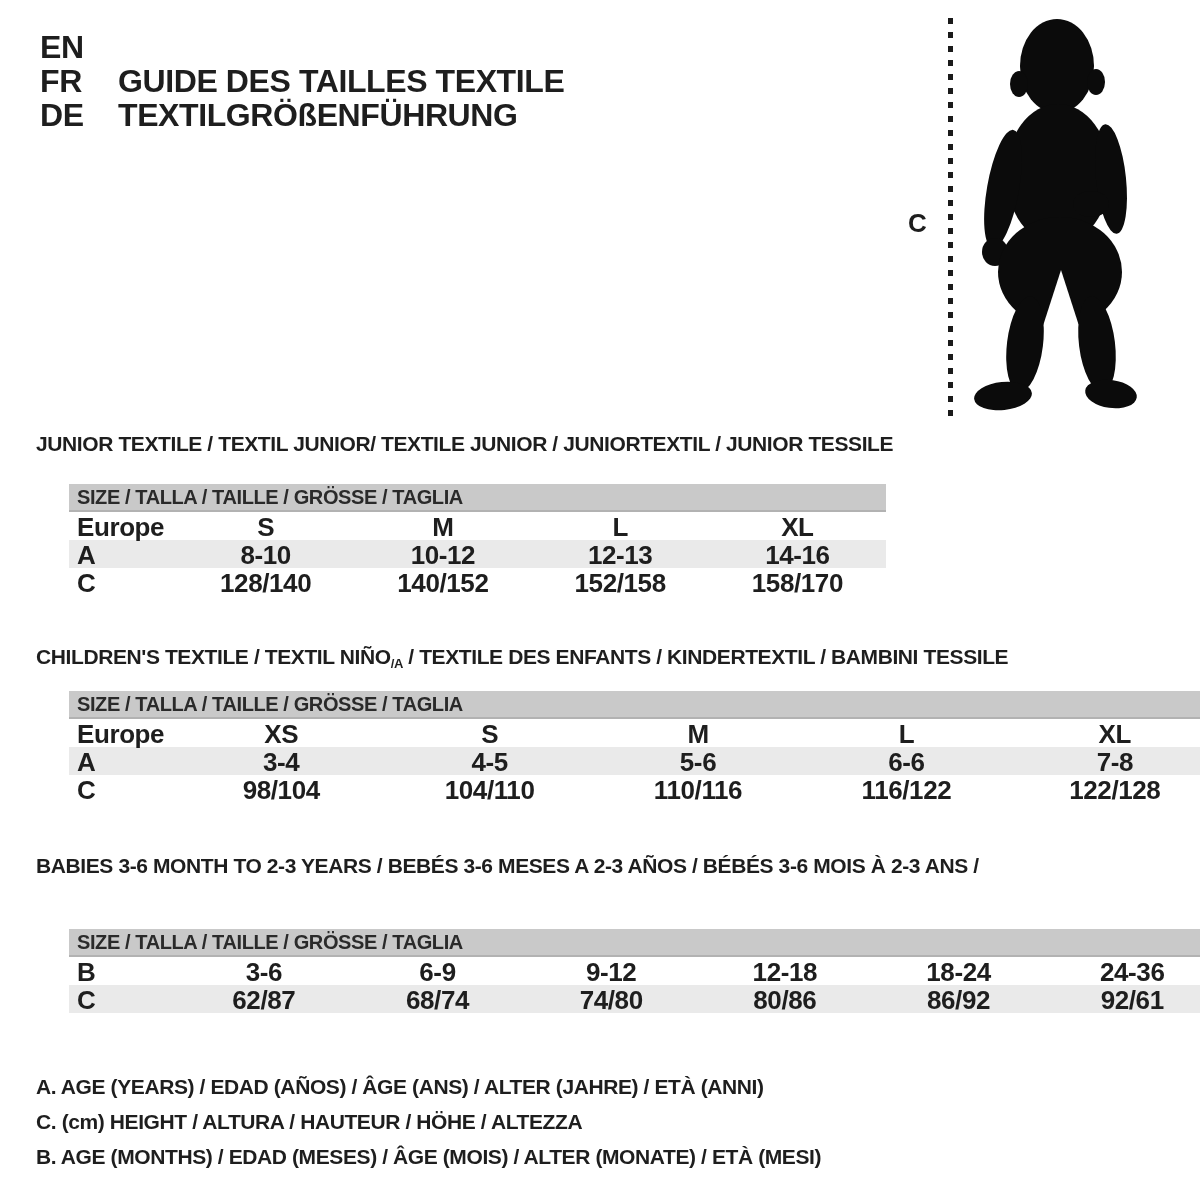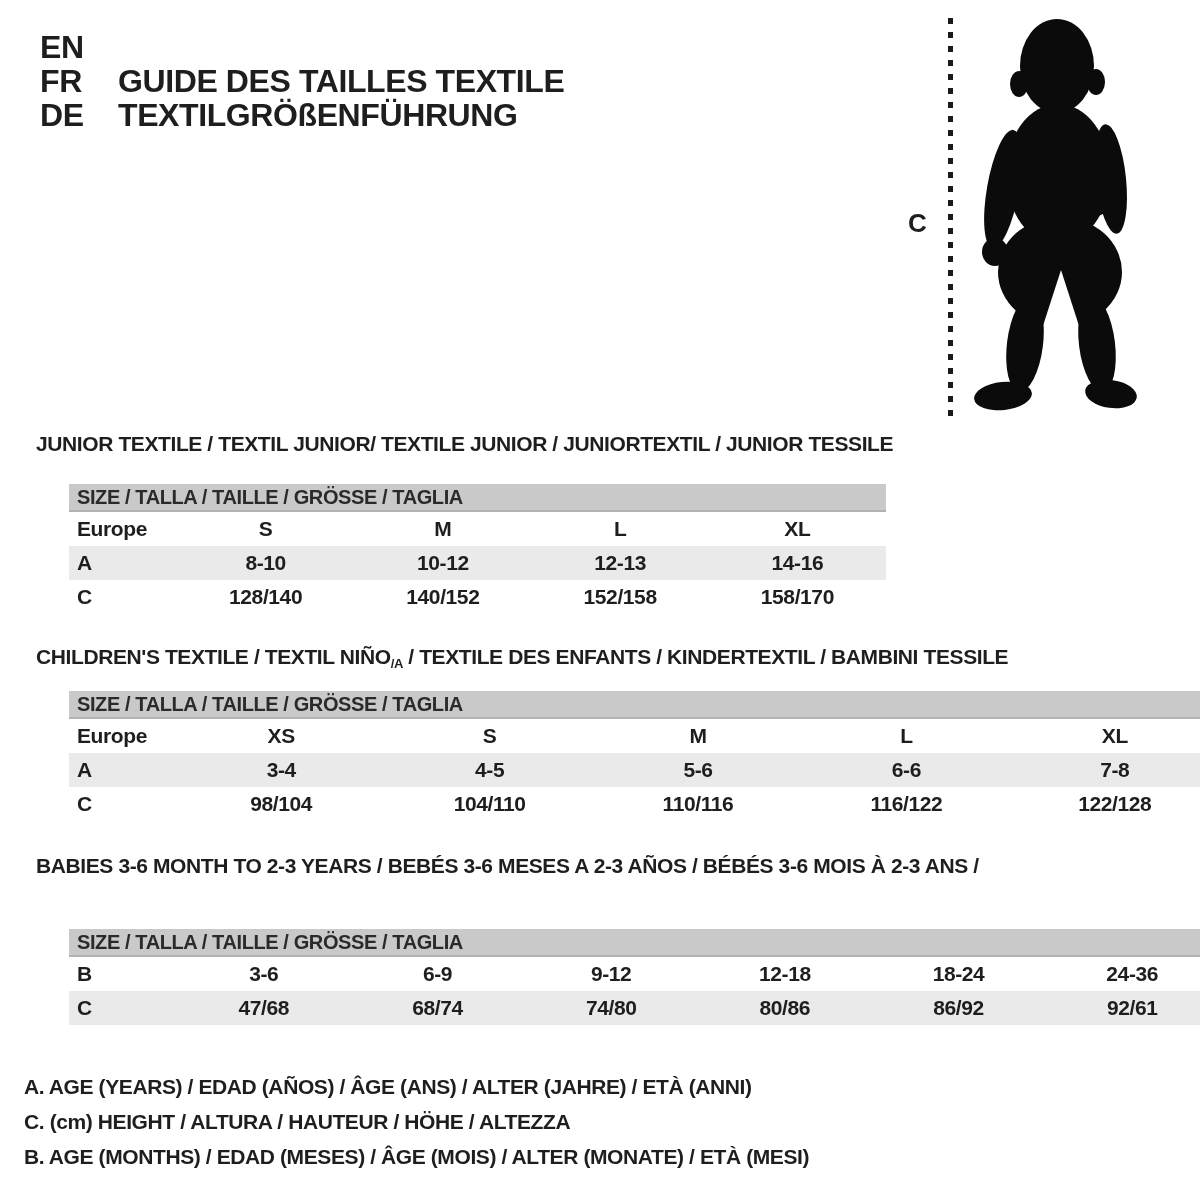--- a/index.html
+++ b/index.html
@@ -21,26 +21,26 @@
   .measure-label{position:absolute;left:908px;top:208px;font-size:26px;}
   .figure-svg{position:absolute;left:965px;top:14px;}
   
   .sec-title{position:absolute;left:36px;font-size:21px;white-space:nowrap;}
   .sec-title .subAB{font-size:13px;position:relative;top:4px;}
   .tbl{position:absolute;left:33px;margin-left:36px;}
   .size-bar{
     height:26px;line-height:26px;background:#c9c9c9;border-bottom:2px solid #b2b2b2;
     padding-left:8px;font-size:20px;color:#2a2a2a;
   }
-  .trow{display:flex;align-items:center;height:34px;font-size:21px;}
+  .trow{display:flex;align-items:flex-start;height:28px;font-size:26px;}
   .trow.shaded{background:#eaeaea;}
   .rlabel{width:100px;flex:0 0 100px;padding-left:8px;}
   .cell{flex:1;text-align:center;}
   
-  .legend{position:absolute;left:24px;top:1069px;}
+  .legend{position:absolute;left:36px;top:1069px;}
   .legend-line{line-height:35px;font-size:21px;white-space:nowrap;}
 </style>
 </head>
 <body>
 
 <div class="canvas">
 
   <div class="lang-block">
     <div class="lang-row">
       <span class="lang-code">EN</span>
@@ -145,21 +145,21 @@
       <span class="rlabel">B</span>
       <span class="cell">3-6</span>
       <span class="cell">6-9</span>
       <span class="cell">9-12</span>
       <span class="cell">12-18</span>
       <span class="cell">18-24</span>
       <span class="cell">24-36</span>
     </div>
     <div class="trow shaded">
       <span class="rlabel">C</span>
-      <span class="cell">47/68</span>
+      <span class="cell">62/87</span>
       <span class="cell">68/74</span>
       <span class="cell">74/80</span>
       <span class="cell">80/86</span>
       <span class="cell">86/92</span>
       <span class="cell">92/61</span>
     </div>
   </div>
 
   <div class="legend">
     <div class="legend-line">A. AGE (YEARS) / EDAD (AÑOS) / ÂGE (ANS) / ALTER (JAHRE) / ETÀ (ANNI)</div>

